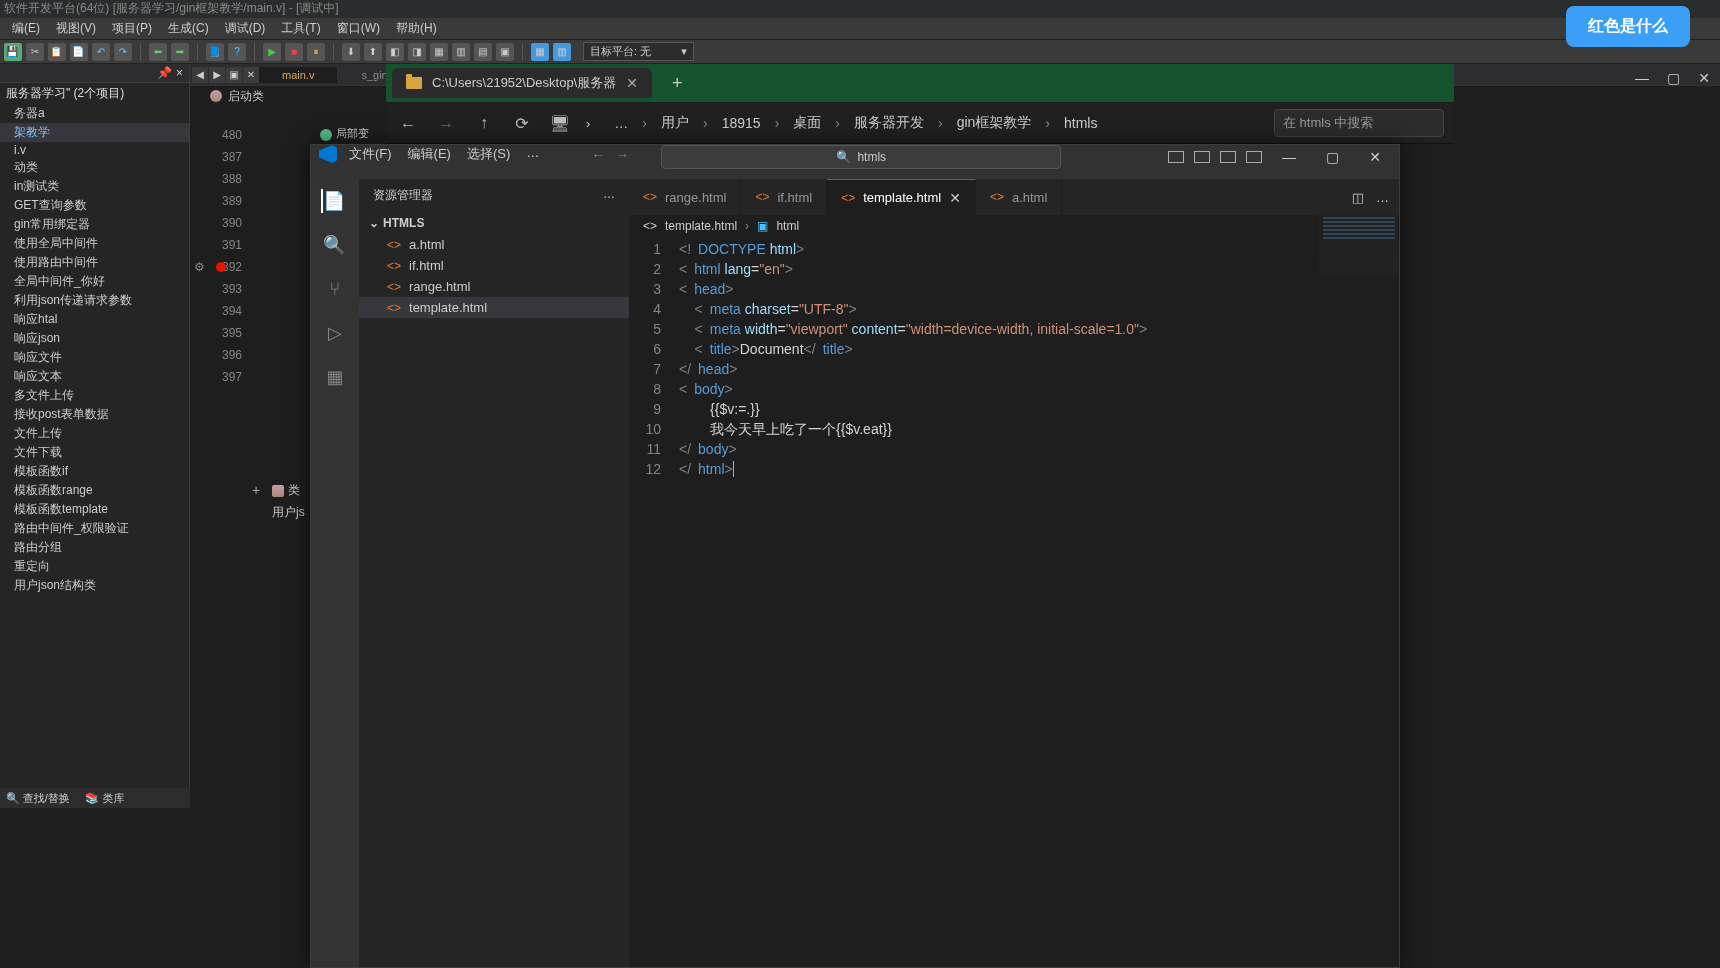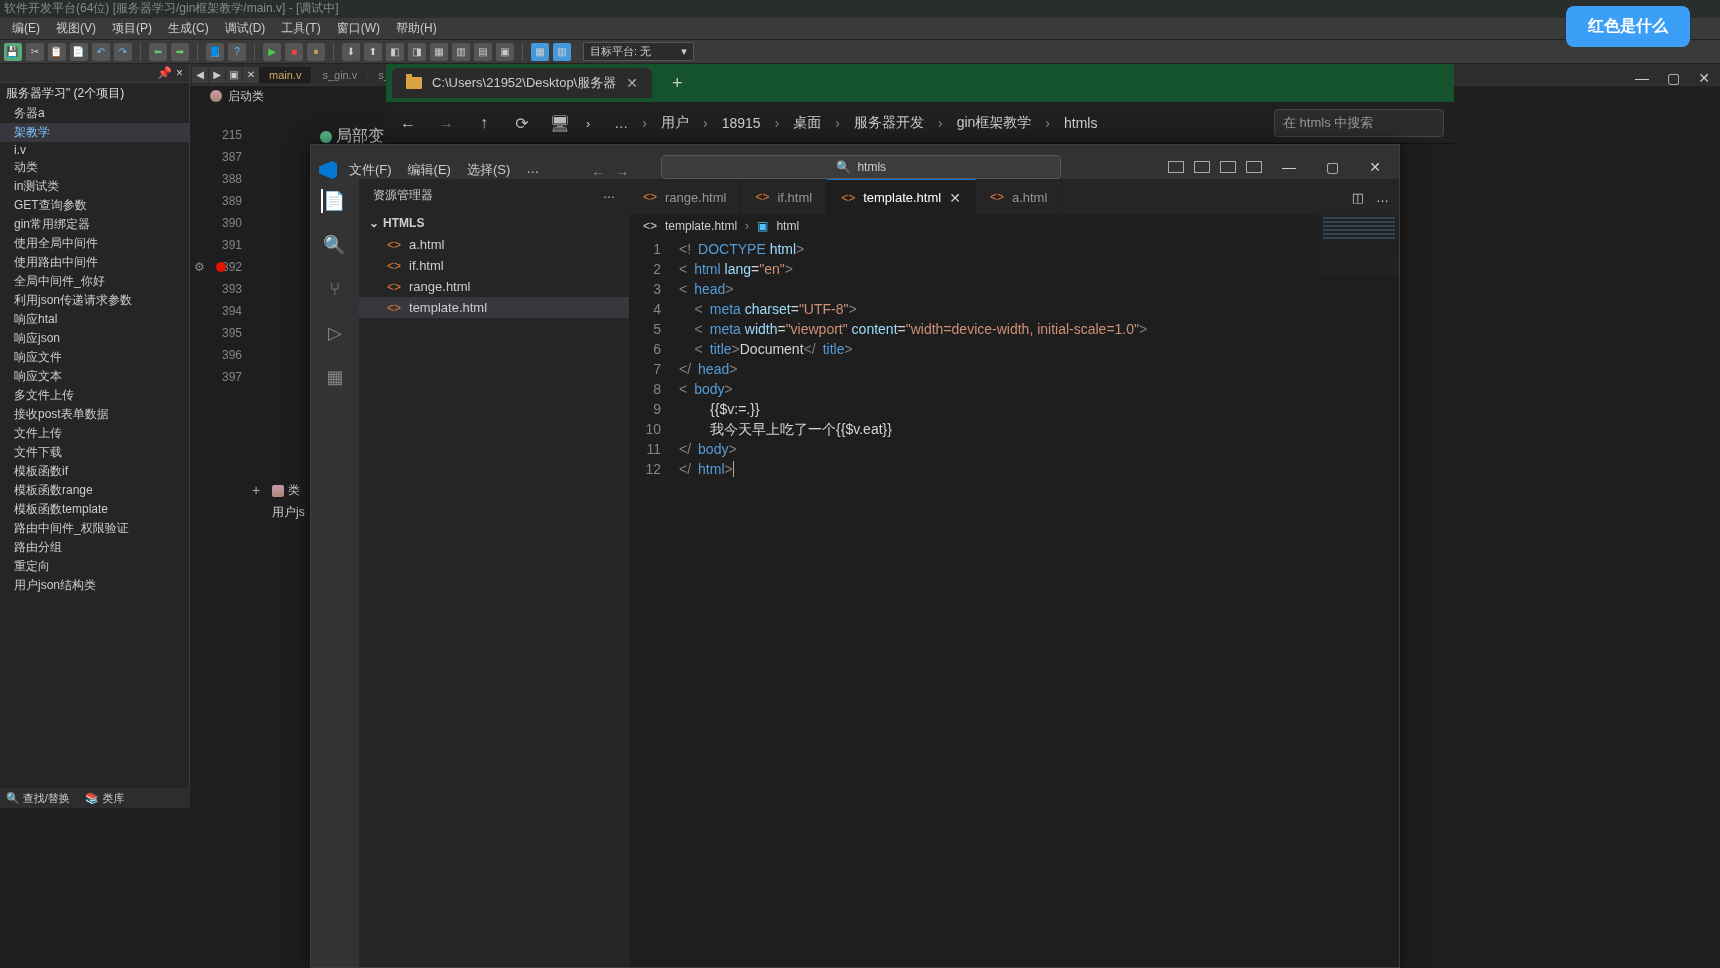--- a/index.html
+++ b/index.html
@@ -18,28 +18,28 @@
 .left-tree .hdr { background: #2d2d30; padding: 2px 6px; font-size: 12px; display: flex; justify-content: space-between; border-bottom: 1px solid #3c3c3c; }
 .left-tree .root { padding: 2px 6px; font-size: 12px; color: #ddd; }
 .left-tree .item { padding: 1px 6px 1px 14px; font-size: 12px; color: #ccc; white-space: nowrap; cursor: pointer; }
 .left-tree .item.hl { background: #37373d; color: #7dc3ff; }
 
 
 .bg-editor { position: absolute; top: 64px; left: 190px; right: 0; bottom: 160px; background: #1e1e1e; }
 .bg-tabs { position: absolute; top: 0; left: 0; right: 0; height: 22px; background: #2d2d30; border-bottom: 1px solid #333; display: flex; align-items: center; font-size: 11px; }
 .bg-tabs .nav { display: flex; gap: 1px; margin-left: 2px; }
 .bg-tabs .nav div { width: 16px; height: 16px; background: #3c3c3c; display: flex; align-items: center; justify-content: center; font-size: 10px; }
-.bg-tabs .tab { padding: 2px 10px; background: #1e1e1e; border-right: 1px solid #333; color: #d4a766; }
+.bg-tabs .tab { padding: 2px 23px; background: #1e1e1e; border-right: 1px solid #333; color: #d4a766; }
 .bg-tabs .tab.dim { background: #2d2d30; color: #888; }
 .bg-sub { position: absolute; top: 22px; left: 20px; height: 20px; display: flex; align-items: center; font-size: 12px; color: #ccc; }
 .bg-sub .ico { width: 12px; height: 12px; border-radius: 50%; background: linear-gradient(#c9a, #a87); margin-right: 6px; }
 .bg-gutter { position: absolute; top: 60px; left: 20px; width: 40px; color: #858585; font-size: 12px; text-align: right; line-height: 22px; font-family: Consolas, monospace; }
 .bg-gutter div { padding-right: 8px; }
 .bg-breakpoint { position: absolute; left: 6px; width: 10px; height: 10px; border-radius: 50%; background: #e51400; }
-.bg-side-label { position: absolute; top: 62px; left: 130px; font-size: 16px; color: #ccc; display: flex; align-items: center; }
+.bg-side-label { position: absolute; top: 62px; left: 130px; font-size: 11px; color: #ccc; display: flex; align-items: flex-end; }
 .bg-side-label .ico { width: 12px; height: 12px; border-radius: 50%; background: #5b8; margin-right: 4px; }
 .bg-plus { position: absolute; left: 62px; top: 418px; font-size: 14px; color: #aaa; }
 .bg-class { position: absolute; left: 82px; top: 418px; font-size: 12px; color: #ccc; display: flex; align-items: center; }
 .bg-class .ico { width: 12px; height: 12px; background: linear-gradient(#c9a, #a87); margin-right: 4px; border-radius: 2px; }
 .bg-user { position: absolute; left: 82px; top: 440px; font-size: 12px; color: #ccc; }
 
 
 .bottom-bar { position: absolute; left: 0; bottom: 160px; width: 190px; height: 20px; background: #2d2d30; color: #ccc; font-size: 11px; display: flex; align-items: center; padding-left: 6px; gap: 16px; }
 
 
@@ -58,21 +58,21 @@
 .fe-crumbs { display: flex; align-items: center; gap: 14px; margin-left: 10px; font-size: 14px; }
 .fe-crumbs .sep { color: #888; }
 .fe-search { margin-left: auto; width: 170px; height: 28px; background: #2c2c2c; border: 1px solid #444; border-radius: 4px; padding: 0 8px; color: #999; font-size: 13px; display: flex; align-items: center; }
 
 
 .fe-chrome { position: absolute; top: 70px; right: 10px; display: flex; gap: 18px; color: #ccc; font-size: 14px; }
 .fe-chrome span { cursor: pointer; }
 
 
 .vs-win { position: absolute; top: 144px; left: 310px; width: 1090px; bottom: 0; background: #1e1e1e; border: 1px solid #3c3c3c; box-shadow: 0 0 20px rgba(0,0,0,0.6); }
-.vs-titlebar { height: 34px; background: #323233; display: flex; align-items: flex-end; padding: 0 8px; gap: 12px; }
+.vs-titlebar { height: 34px; background: #323233; display: flex; align-items: flex-start; padding: 0 8px; gap: 12px; }
 .vs-logo { width: 18px; height: 18px; background: #0078d4; clip-path: polygon(75% 0, 100% 15%, 100% 85%, 75% 100%, 0 70%, 0 30%); }
 .vs-menu { display: flex; gap: 16px; font-size: 13px; }
 .vs-navarrow { display: flex; gap: 10px; margin-left: 40px; color: #888; font-size: 14px; }
 .vs-search { margin-left: 20px; flex: 1; max-width: 400px; height: 24px; background: #3c3c3c; border: 1px solid #555; border-radius: 4px; display: flex; align-items: center; justify-content: center; font-size: 12px; color: #ccc; gap: 6px; }
 .vs-winbtns { margin-left: auto; display: flex; gap: 10px; align-items: center; }
 .vs-winbtns .layout { width: 16px; height: 12px; border: 1px solid #aaa; }
 .vs-winbtns .ctl { padding: 4px 10px; font-size: 14px; color: #ccc; cursor: pointer; }
 
 .vs-body { display: flex; height: calc(100% - 34px); }
 .vs-activity { width: 48px; background: #333333; display: flex; flex-direction: column; align-items: center; padding-top: 10px; gap: 20px; }
@@ -211,21 +211,21 @@
   </div>
   <div class="bg-sub">
       <div class="ico"></div>
       <span>启动类</span>
     </div>
   <div class="bg-side-label">
       <div class="ico"></div>
       <span>局部变</span>
     </div>
   <div class="bg-gutter" id="bg-gutter">
-      <div style="position: relative;">215</div>
+      <div style="position: relative;">480</div>
       <div style="position: relative;">387</div>
       <div style="position: relative;">388</div>
       <div style="position: relative;"></div>
       <div style="position: relative;">389</div>
       <div style="position: relative;">390</div>
       <div style="position: relative;">391</div>
       <div style="position: relative;">392<div class="bg-breakpoint" style="top: 6px;"></div><span style="position: absolute; left: -16px; color: rgb(136, 136, 136);">⚙</span></div>
       <div style="position: relative;">393</div>
       <div style="position: relative;">394</div>
       <div style="position: relative;">395</div>

